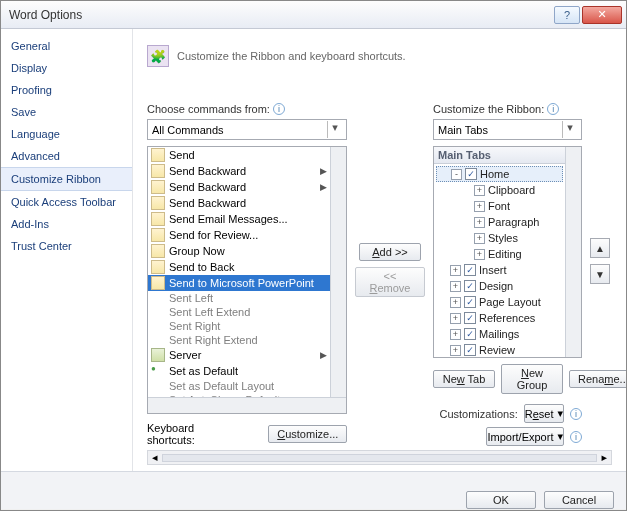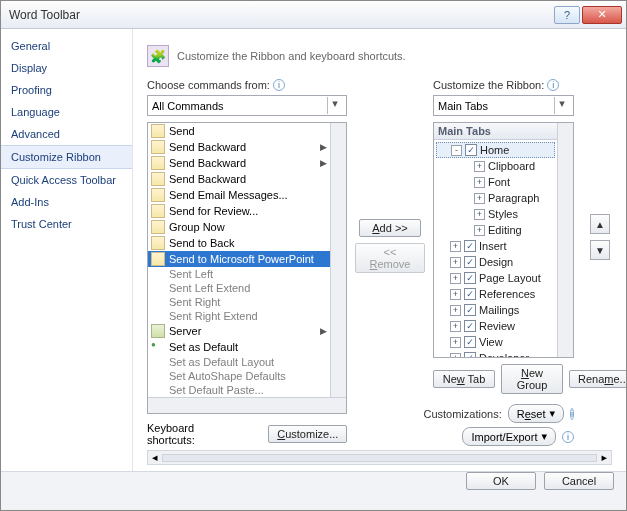--- a/index.html
+++ b/index.html
@@ -8,21 +8,21 @@
   .titlebar .title { flex:1; color:#333; font-size:12px;}
   .titlebar .winbtn { width:26px; height:18px; margin-left:2px; border:1px solid #8fa6c8; background:linear-gradient(#f5faff,#d6e5f6); display:flex; align-items:center; justify-content:center; border-radius:2px; color:#3a5f8b;}
   .titlebar .winbtn.close { background:linear-gradient(#f3a9a0,#d9564a); border-color:#a9342a; color:#fff; width:40px;}
   .client { display:flex; height: 442px; background:#fff;}
   .sidebar { width:132px; background:#fff; border-right:1px solid #e2e4e8; padding:6px 0;}
   .side-item { padding:5px 10px; color:#1a3e7a; cursor:pointer; white-space:nowrap;}
   .side-item.sel{ background:#e9effb; border-top:1px solid #c8d6ec; border-bottom:1px solid #c8d6ec;}
   .main { flex:1; padding:10px 14px 6px 14px; overflow:hidden; display:flex; flex-direction:column;}
   .heading { display:flex; align-items:center; gap:8px; color:#666; margin:6px 0 12px 0;}
   .heading .ico { width:22px; height:22px; background:#ebe3f2; border:1px solid #b8a8cf; display:flex; align-items:center; justify-content:center; font-size:13px;}
-  .cols { display:flex; gap:8px; flex:1; min-height:0;}
+  .cols { display:flex; gap:8px; flex:1; min-height:0;margin-top:24px;}
   .col { display:flex; flex-direction:column; min-width:0;}
   .col.left{ width:200px;}
   .col.mid{ width:70px; align-items:center; padding-top:140px; gap:6px;}
   .col.right{ flex:1;}
   .lbl { color:#333; margin-bottom:4px; display:flex; align-items:center; gap:3px;}
   .help { display:inline-block; width:12px; height:12px; border:1px solid #7ea9d4; border-radius:50%; color:#4a7fb0; font-size:9px; line-height:10px; text-align:center;}
   .combo { height:21px; border:1px solid #a6aab2; background:#fff; display:flex; align-items:center; padding:0 4px; justify-content:space-between; margin-bottom:6px;}
   .combo .arrow{ width:15px;height:17px;border-left:1px solid #bbb; text-align:center;color:#555;}
   .listbox { flex:1; border:1px solid #a6aab2; background:#fff; overflow:hidden; display:flex; flex-direction:column;}
   .listbox .rows{ flex:1; overflow:auto;}
@@ -42,47 +42,48 @@
   .tree{ flex:1; overflow:auto; padding:2px;}
   .tn{ display:flex; align-items:center; gap:3px; padding:0 2px; white-space:nowrap; height:16px;}
   .tn.sel{ background:#e6effa; border:1px dotted #6d8fb5;}
   .exp{ width:11px; height:11px; border:1px solid #96a0ae; font-size:9px; line-height:9px; text-align:center; color:#555; background:#fff;}
   .chk{ width:12px; height:12px; border:1px solid #7d8a9b; background:#fff; font-size:9px; text-align:center; color:#2e5aa0; line-height:10px;}
   .tn-lbl{ color:#222;}
   .tn.d1{ padding-left:14px;} .tn.d2{ padding-left:38px;}
   .move-col{ width:24px; display:flex; flex-direction:column; gap:6px; padding-top:135px; align-items:center;}
   .sqbtn{ width:20px;height:20px;border:1px solid #a6aab2; background:linear-gradient(#fdfdfd,#e7eaef); display:flex;align-items:center;justify-content:center;font-size:10px;color:#333;}
   .below-right{ display:flex; gap:6px; margin-top:6px; align-items:center;}
-  .footer{ height:38px; border-top:1px solid #d5d9e1; background:#f2f3f6; display:flex; align-items:flex-start; justify-content:flex-end; gap:8px; padding:0 12px;}
+  .footer{ height:38px; border-top:1px solid #d5d9e1; background:#f2f3f6; display:flex; align-items:flex-end; justify-content:flex-end; gap:8px; padding:0 12px;}
   .footer .btn{ min-width:70px;}
   .right-lower{ margin-top:6px;}
   .right-lower .line{ display:flex; align-items:center; gap:6px; justify-content:flex-end; margin-top:4px;}
   .right-lower .line .lab{ color:#333;}
-  .dropbtn{ border:1px solid #9da3ad; background:linear-gradient(#fdfdfd,#e7eaef); padding:2px 8px; border-radius:8px; display:flex; align-items:center; gap:4px;}
+  .dropbtn{ border:1px solid #9da3ad; background:linear-gradient(#fdfdfd,#e7eaef); padding:2px 0; border-radius:2px; display:flex; align-items:center; gap:4px;}
   .kb-row{ display:flex; align-items:center; gap:24px; margin-top:8px;}
   u{ text-decoration:underline;}
   .listwrap{ flex:1; display:flex; min-height:0;}
   .listwrap .rows{ flex:1; overflow:hidden;}
   .hscroll-area{ height:15px; background:#f0f1f4; border:1px solid #d4d7dd; margin:4px 0 0 0; display:flex; align-items:center; padding:0 4px; gap:4px;}
   .hscroll-area .track{ flex:1; height:8px; background:#e4e7ed; border:1px solid #cfd3dc;}
 </style>
 </head>
 <body>
 
 <div class="titlebar">
-  <span class="title">Word Toolbar</span>
+  <span class="title">Word Options</span>
   <div class="winbtn">?</div>
   <div class="winbtn close">✕</div>
 </div>
 
 <div class="client">
   <div class="sidebar" id="sidebar">
       <div class="side-item">General</div>
       <div class="side-item">Display</div>
       <div class="side-item">Proofing</div>
+      <div class="side-item">Save</div>
       <div class="side-item">Language</div>
       <div class="side-item">Advanced</div>
       <div class="side-item sel">Customize Ribbon</div>
       <div class="side-item">Quick Access Toolbar</div>
       <div class="side-item">Add-Ins</div>
       <div class="side-item">Trust Center</div>
     </div>
 
   <div class="main">
     <div class="heading">
@@ -188,21 +189,21 @@
           <span>Keyboard shortcuts:</span>
           <div class="btn"><u>C</u><span>ustomize...</span></div>
         </div>
       </div>
 
       <div class="col mid">
         <div class="btn"><u>A</u>dd &gt;&gt;</div>
         <div class="btn dis">&lt;&lt; <u>R</u>emove</div>
       </div>
 
-      <div class="col right" style="flex-direction:row; gap:14px;">
+      <div class="col right" style="flex-direction:row; gap:6px;">
         <div style="flex:1; display:flex; flex-direction:column; min-width:0;">
           <div class="lbl">
             <span>Customize the Ribbon:</span>
               <span class="help">i</span>
           </div>
           <div class="combo">
             <span>Main Tabs</span>
             <span class="arrow">▾</span>
           </div>
           <div class="treebox">

